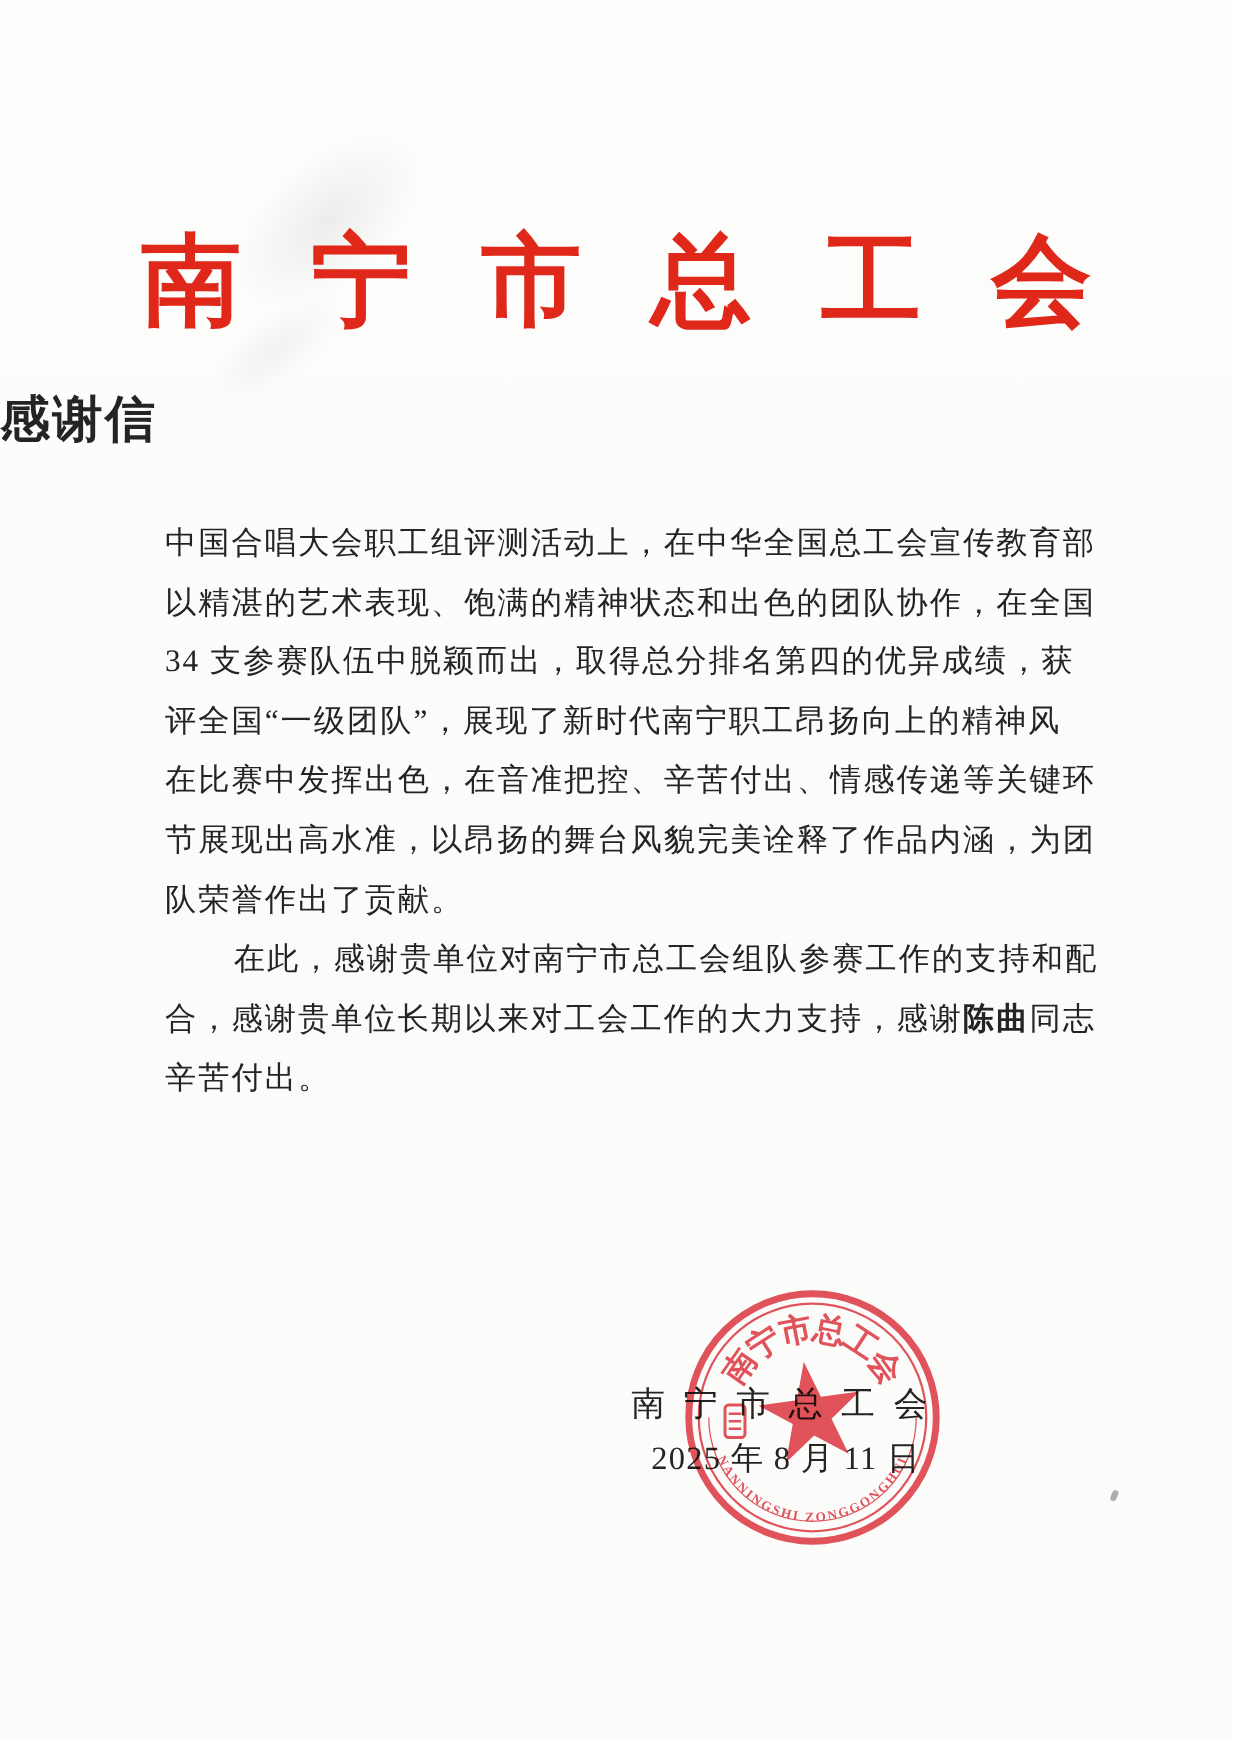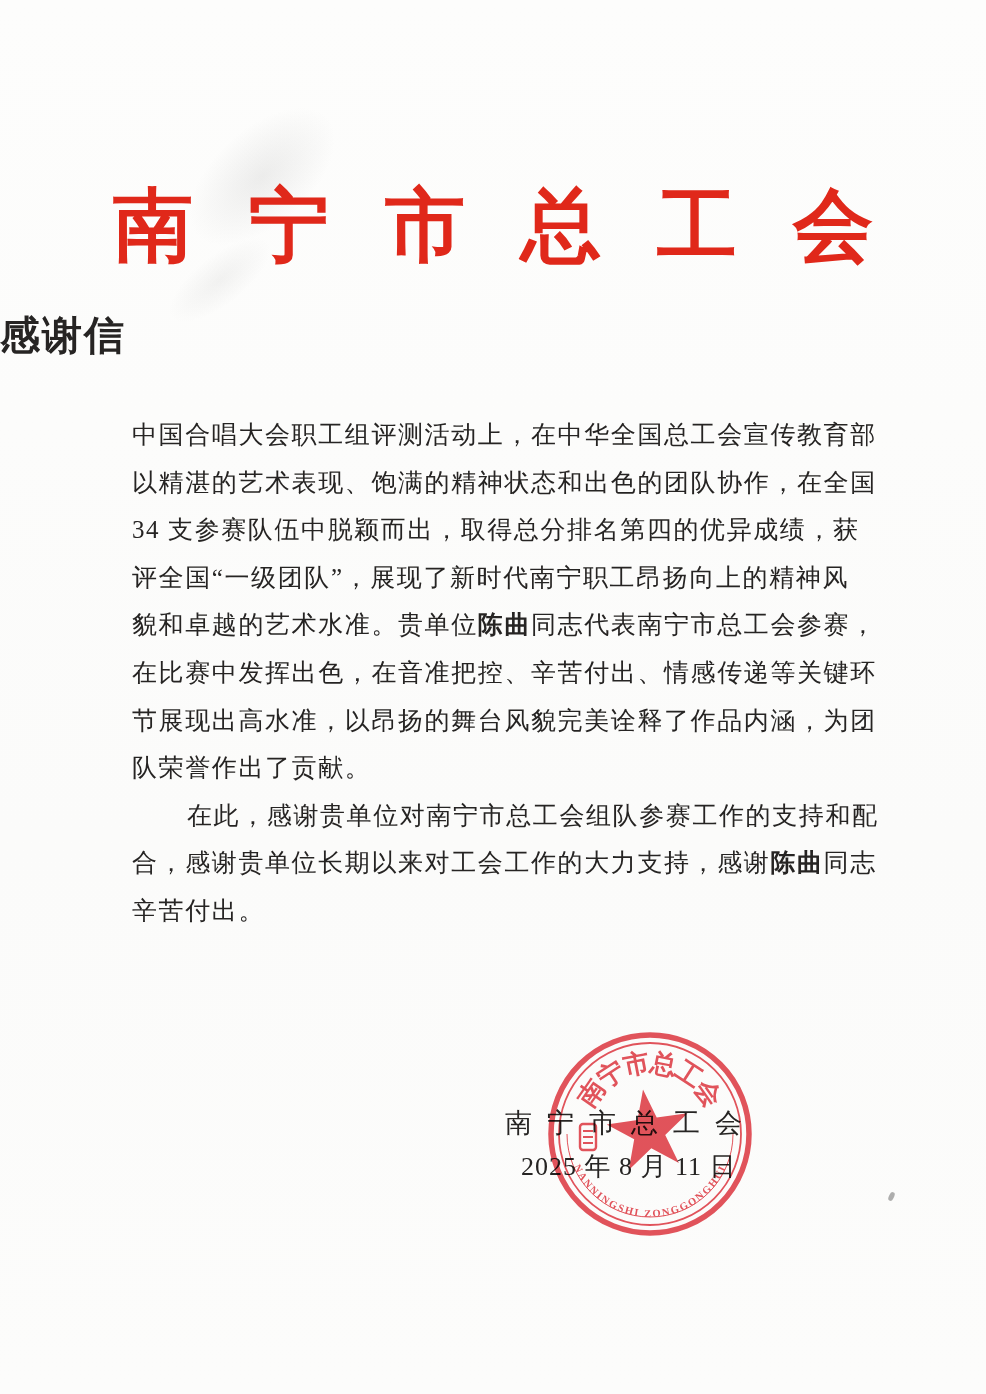--- a/index.html
+++ b/index.html
@@ -80,21 +80,20 @@
       <span>会</span>
     </div>
 
   <div id="subtitle" style="color: rgb(38, 36, 35);">感谢信</div>
 
   <div id="body-lines" style="color: rgb(38, 36, 35);">
       <div class="body-line"><span>中国合唱大会职工组评测活动上，在中华全国总工会宣传教育部</span></div>
       <div class="body-line"><span>以精湛的艺术表现、饱满的精神状态和出色的团队协作，在全国</span></div>
       <div class="body-line"><span>34 支参赛队伍中脱颖而出，取得总分排名第四的优异成绩，获</span></div>
       <div class="body-line"><span>评全国“一级团队”，展现了新时代南宁职工昂扬向上的精神风</span></div>
-      <div class="body-line"><span>貌和卓越的艺术水准。贵单位</span><b>陈曲</b><span>同志代表南宁市总工会参赛，</span></div>
       <div class="body-line"><span>在比赛中发挥出色，在音准把控、辛苦付出、情感传递等关键环</span></div>
       <div class="body-line"><span>节展现出高水准，以昂扬的舞台风貌完美诠释了作品内涵，为团</span></div>
       <div class="body-line"><span>队荣誉作出了贡献。</span></div>
       <div class="body-line indent"><span>在此，感谢贵单位对南宁市总工会组队参赛工作的支持和配</span></div>
       <div class="body-line"><span>合，感谢贵单位长期以来对工会工作的大力支持，感谢</span><b>陈曲</b><span>同志</span></div>
       <div class="body-line"><span>辛苦付出。</span></div>
     </div>
 
   <div id="sig-org" style="color: rgb(38, 36, 35);">
       <span>南</span>

